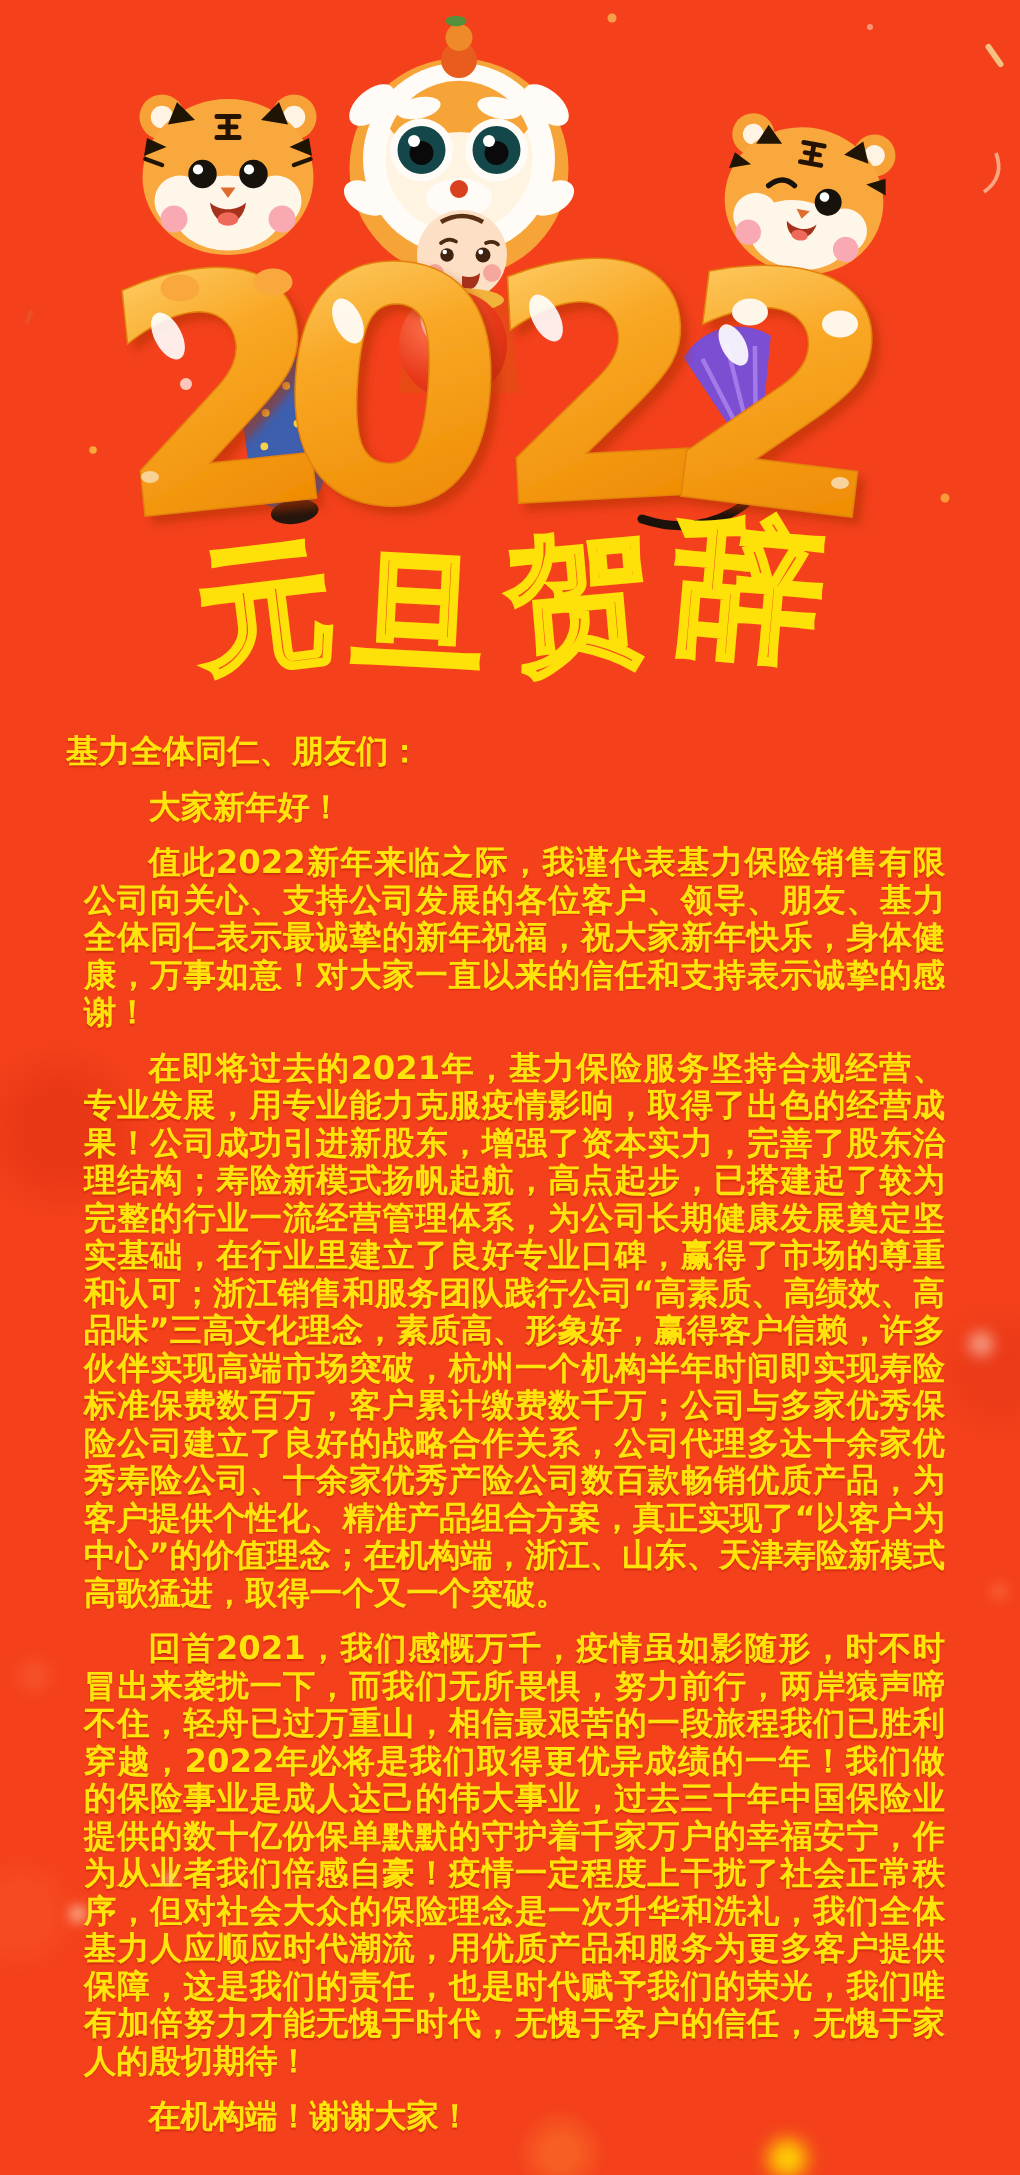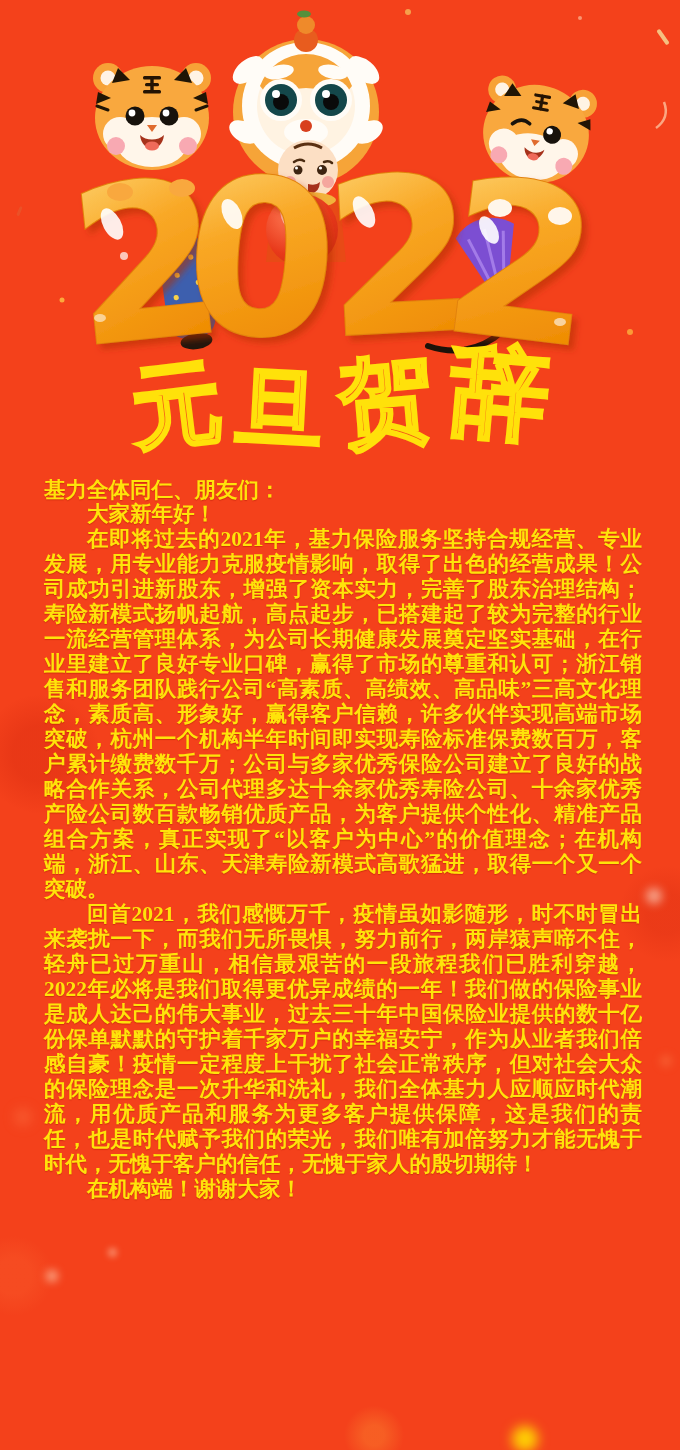--- a/index.html
+++ b/index.html
@@ -31,32 +31,32 @@
     display: inline-block;
     margin: 0 8px;
     font-weight: 900;
     line-height: 120px;
     color: rgba(255,225,10,0.10);
     -webkit-text-stroke: 3px #ffe10a;
     text-stroke: 3px #ffe10a;
   }
   .letter {
     position: absolute;
-    top: 477px;
+    top: 489px;
     left: 44px;
     width: 598px;
     color: #ffe30a;
     font-size: 21.5px;
     line-height: 25px;
     font-weight: bold;
     text-align: justify;
     text-shadow: 0 1px 1px rgba(170,25,0,.45);
   }
   .salutation { margin: 0; }
-  .para { margin: 0; text-indent: 2em; font-family: Liberation Serif, serif; }
+  .para { margin: 12px; text-indent: 2em; }
   .glow { position: absolute; border-radius: 50%; pointer-events: none; }
   .glow.g1 { left: 646px; top: 888px; width: 16px; height: 16px; background: rgba(255,245,230,.55); filter: blur(5px); }
   .glow.g2 { left: 46px;  top: 1270px; width: 12px; height: 12px; background: rgba(255,230,200,.6); filter: blur(4px); }
   .glow.g3 { left: 512px; top: 1426px; width: 26px; height: 26px; background: rgba(255,230,0,.85); filter: blur(6px); }
   .glow.g4 { left: 108px; top: 1248px; width: 9px;  height: 9px;  background: rgba(255,220,190,.5); filter: blur(3px); }
   .glow.g5 { left: 14px;  top: 1108px; width: 18px; height: 18px; background: rgba(255,130,80,.35); filter: blur(6px); }
   .glow.g6 { left: 660px; top: 1055px; width: 12px; height: 12px; background: rgba(255,160,100,.3); filter: blur(4px); }
 </style>
 </head>
 <body>
@@ -255,20 +255,21 @@
       <ellipse cx="560" cy="216" rx="12" ry="9" fill="#fff6ea"></ellipse>
     </g>
   </svg>
 
   <div class="title"><span class="tchar" style="font-size: 90px; transform: rotate(-7deg) translateY(6px);">元</span><span class="tchar" style="font-size: 86px; transform: rotate(3deg) translateY(10px);">旦</span><span class="tchar" style="font-size: 94px; transform: rotate(-5deg) translateY(2px);">贺</span><span class="tchar" style="font-size: 100px; transform: rotate(5deg) translateY(-2px);">辞</span></div>
 
   <div class="letter">
     <p class="salutation">基力全体同仁、朋友们：</p>
     <div>
         <p class="para">大家新年好！</p>
+        <p class="para">值此2022新年来临之际，我谨代表基力保险销售有限公司向关心、支持公司发展的各位客户、领导、朋友、基力全体同仁表示最诚挚的新年祝福，祝大家新年快乐，身体健康，万事如意！对大家一直以来的信任和支持表示诚挚的感谢！</p>
         <p class="para">在即将过去的2021年，基力保险服务坚持合规经营、专业发展，用专业能力克服疫情影响，取得了出色的经营成果！公司成功引进新股东，增强了资本实力，完善了股东治理结构；寿险新模式扬帆起航，高点起步，已搭建起了较为完整的行业一流经营管理体系，为公司长期健康发展奠定坚实基础，在行业里建立了良好专业口碑，赢得了市场的尊重和认可；浙江销售和服务团队践行公司“高素质、高绩效、高品味”三高文化理念，素质高、形象好，赢得客户信赖，许多伙伴实现高端市场突破，杭州一个机构半年时间即实现寿险标准保费数百万，客户累计缴费数千万；公司与多家优秀保险公司建立了良好的战略合作关系，公司代理多达十余家优秀寿险公司、十余家优秀产险公司数百款畅销优质产品，为客户提供个性化、精准产品组合方案，真正实现了“以客户为中心”的价值理念；在机构端，浙江、山东、天津寿险新模式高歌猛进，取得一个又一个突破。</p>
         <p class="para">回首2021，我们感慨万千，疫情虽如影随形，时不时冒出来袭扰一下，而我们无所畏惧，努力前行，两岸猿声啼不住，轻舟已过万重山，相信最艰苦的一段旅程我们已胜利穿越，2022年必将是我们取得更优异成绩的一年！我们做的保险事业是成人达己的伟大事业，过去三十年中国保险业提供的数十亿份保单默默的守护着千家万户的幸福安宁，作为从业者我们倍感自豪！疫情一定程度上干扰了社会正常秩序，但对社会大众的保险理念是一次升华和洗礼，我们全体基力人应顺应时代潮流，用优质产品和服务为更多客户提供保障，这是我们的责任，也是时代赋予我们的荣光，我们唯有加倍努力才能无愧于时代，无愧于客户的信任，无愧于家人的殷切期待！</p>
         <p class="para">在机构端！谢谢大家！</p>
       </div>
 
   </div>
 
   <div class="glow g1"></div>
   <div class="glow g2"></div>
   <div class="glow g3"></div>

